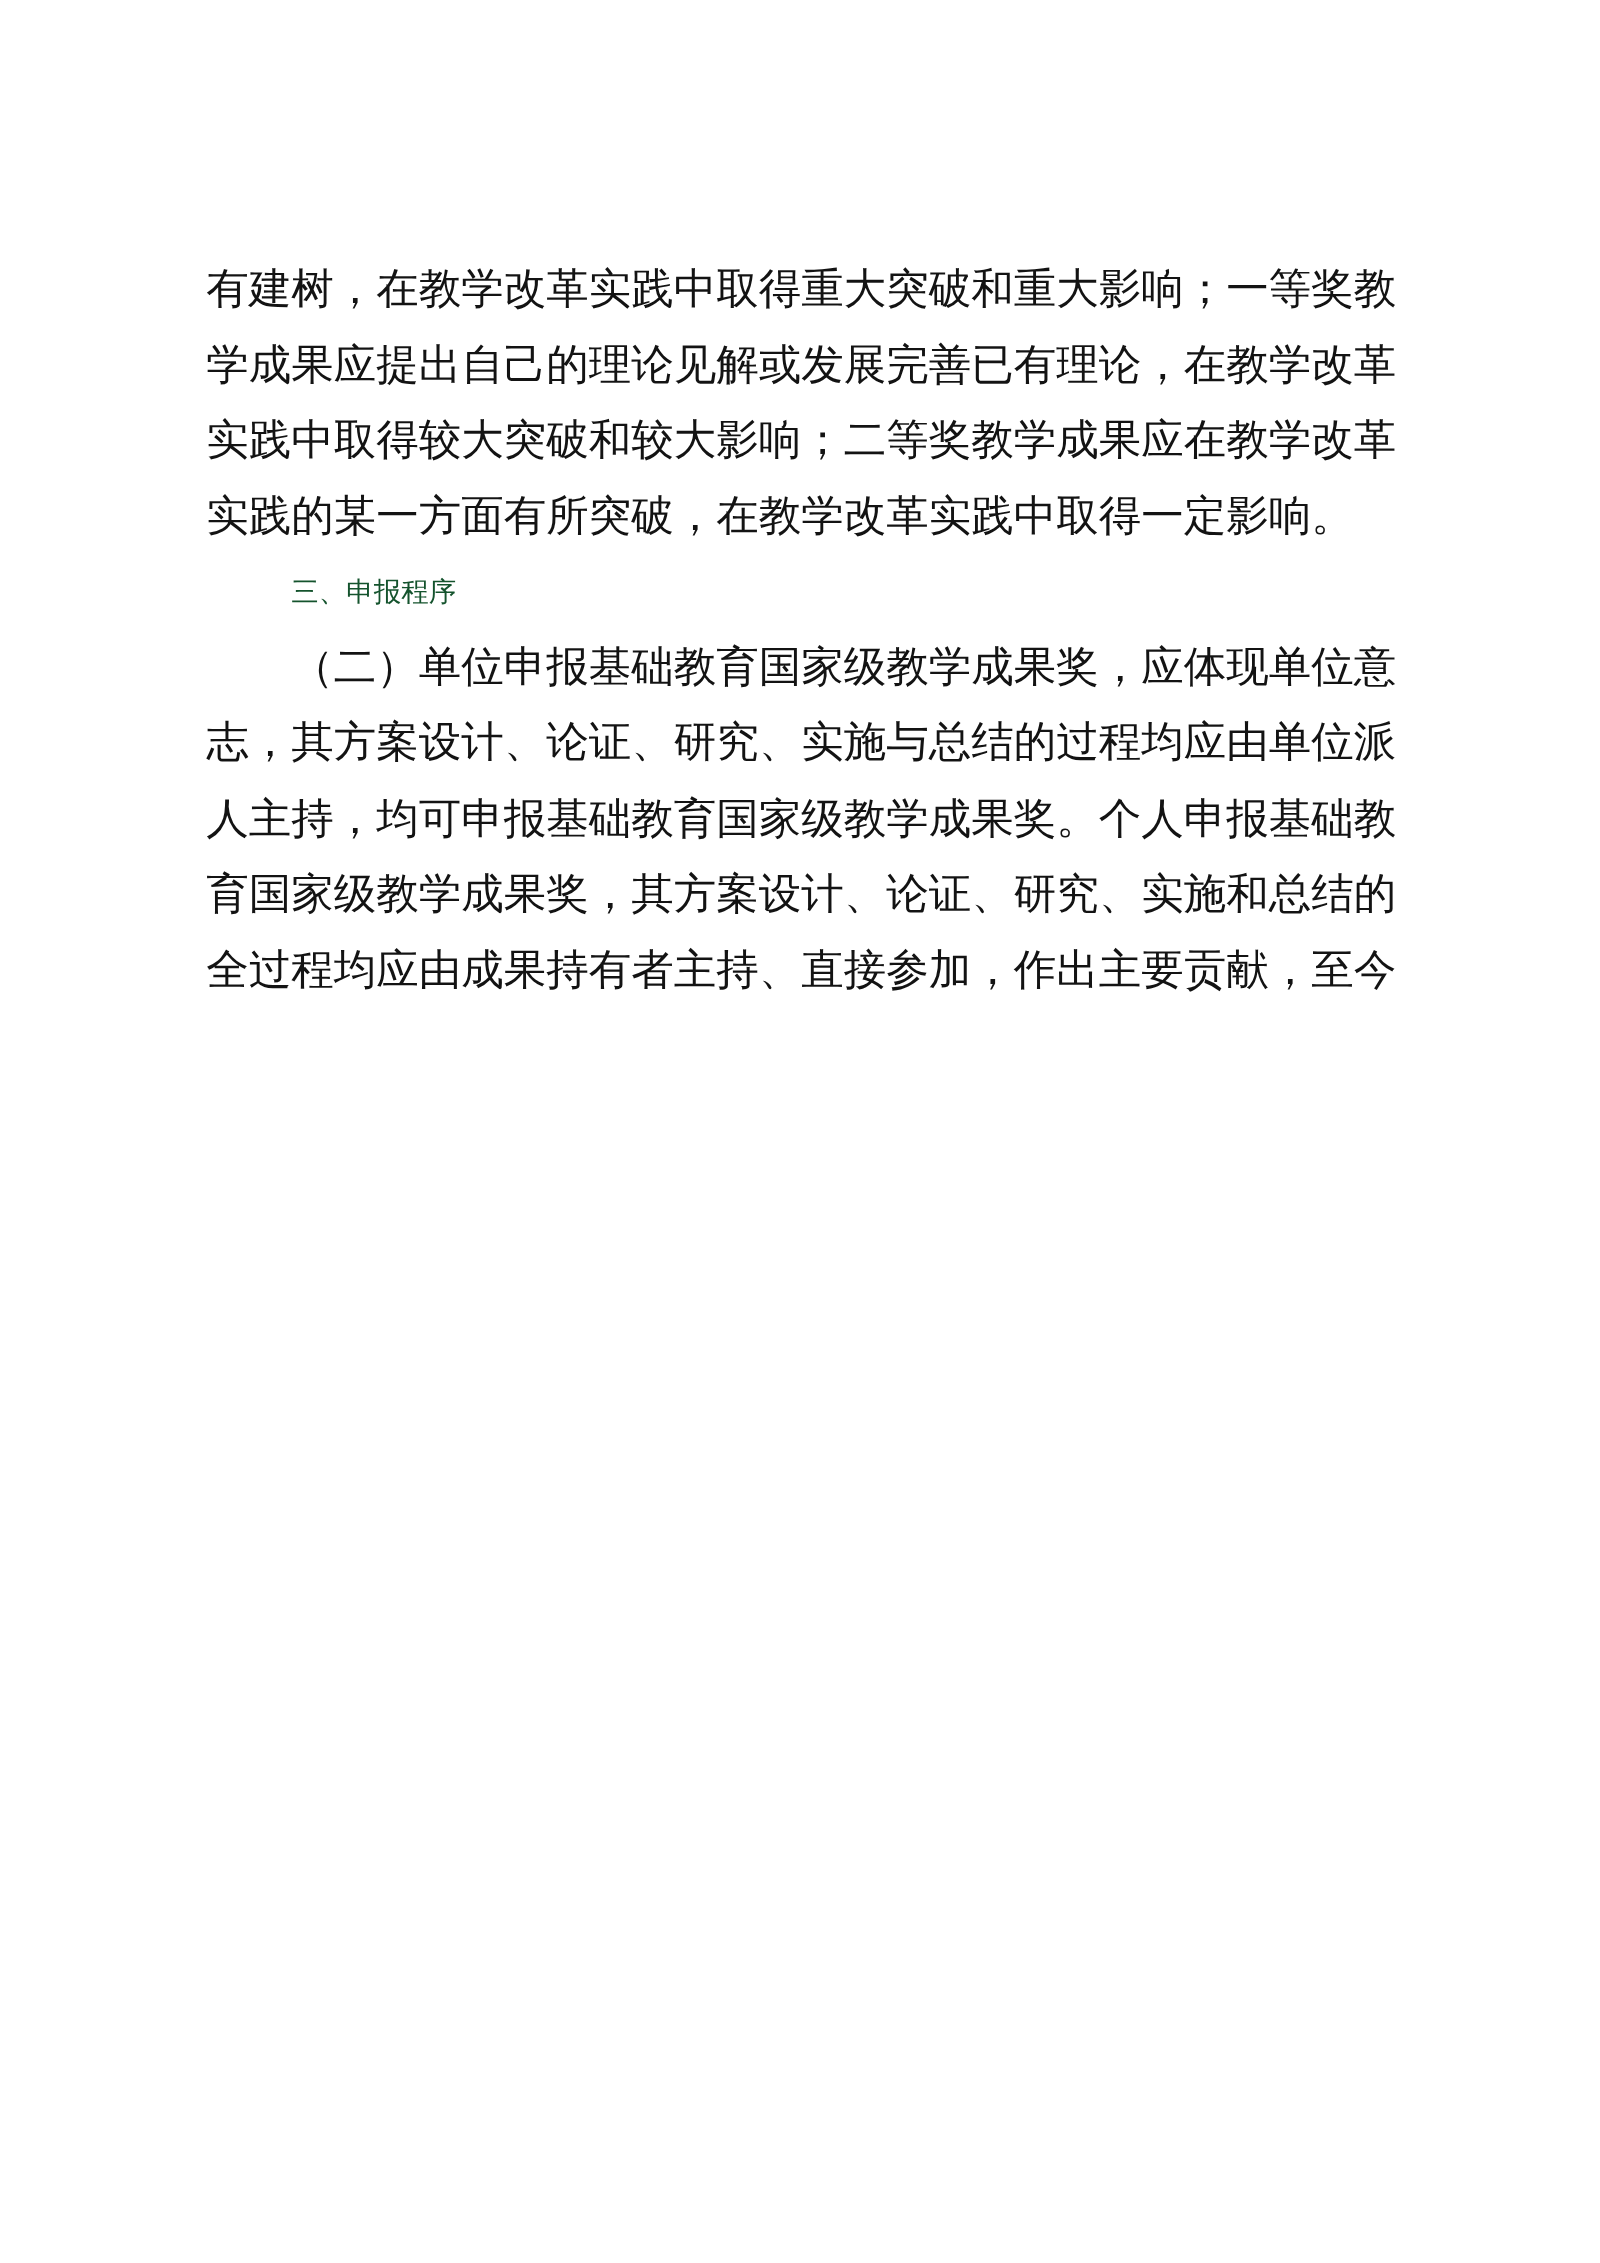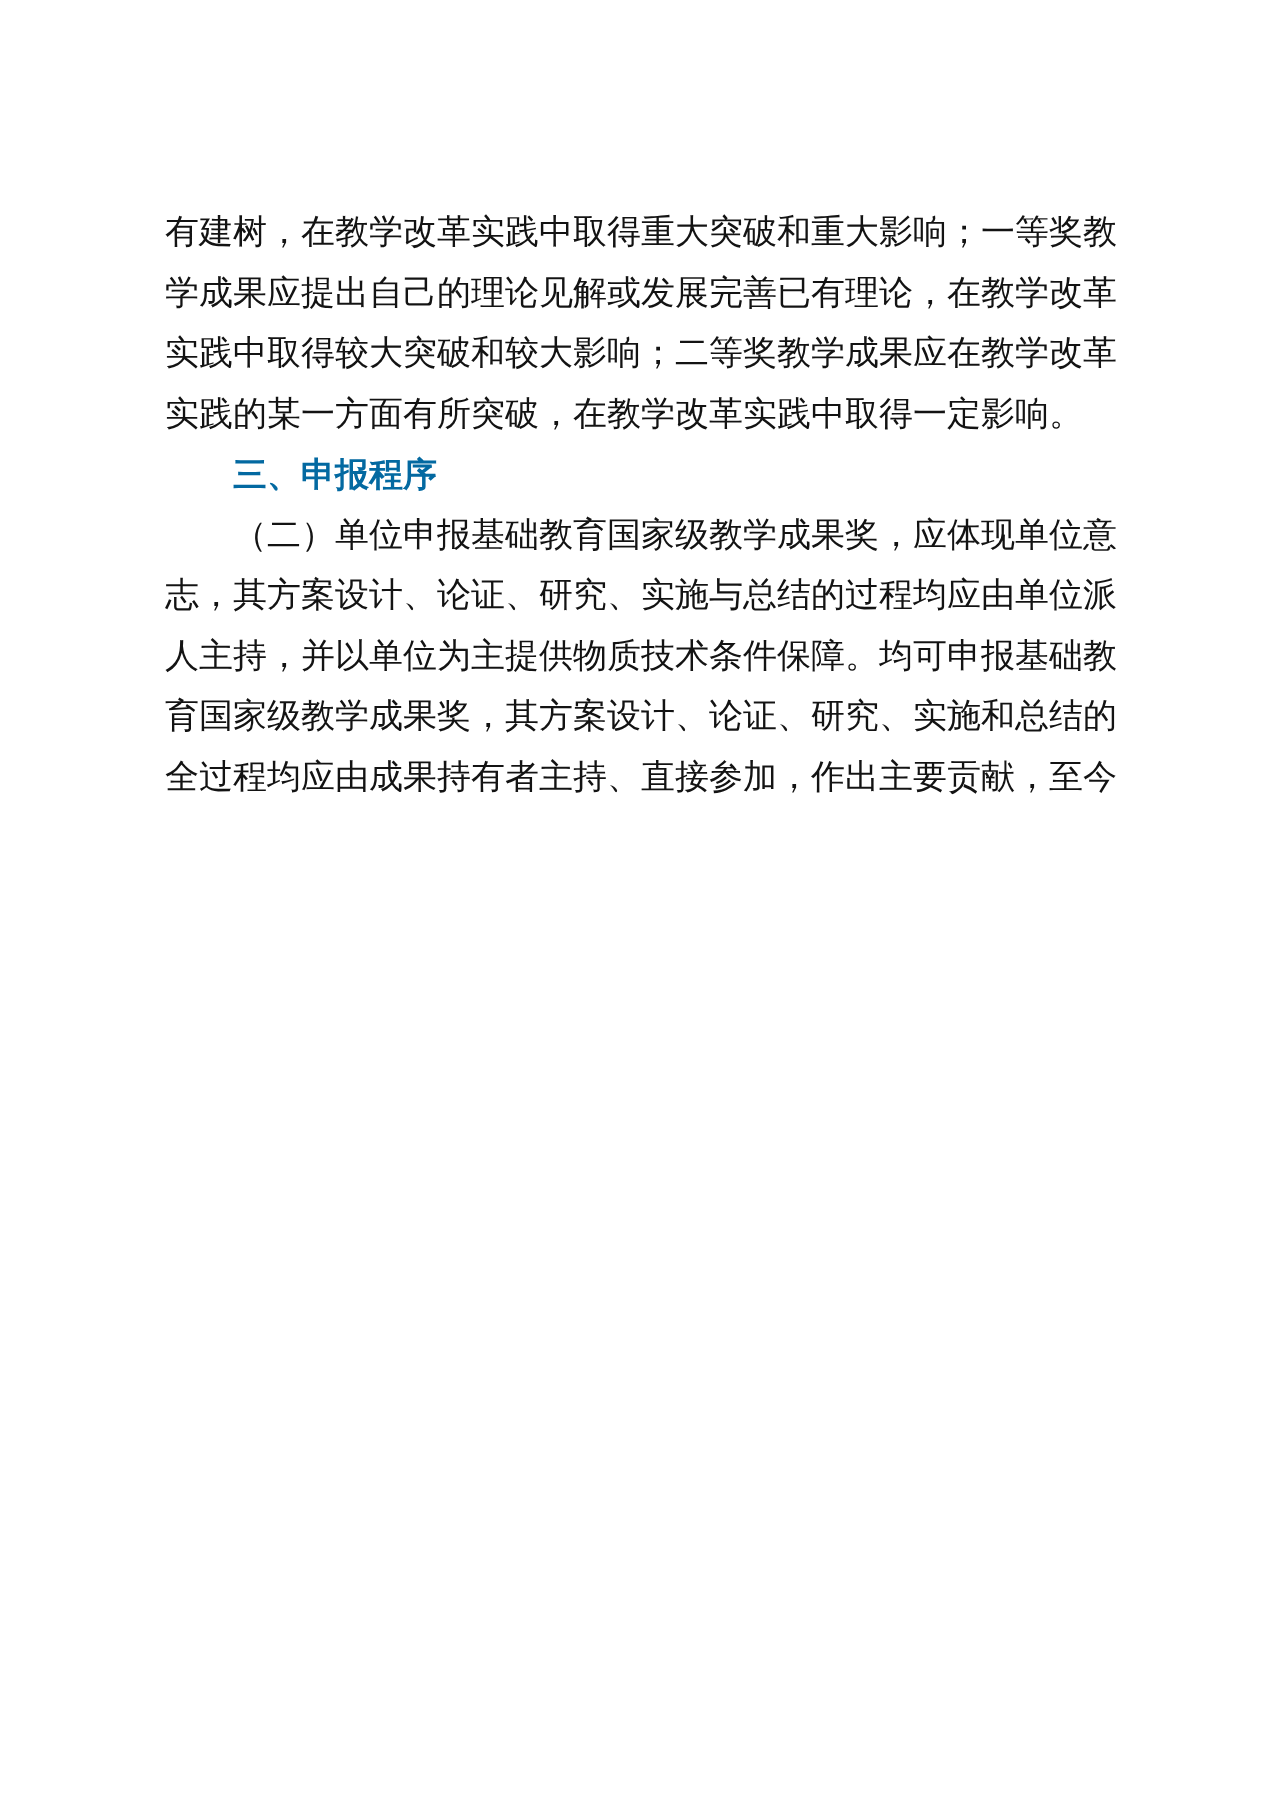--- a/index.html
+++ b/index.html
@@ -30,25 +30,25 @@
   .body-para {
     margin: 0;
     text-indent: 68px;
   }
   .body-para.no-indent {
     text-indent: 0;
   }
   .section-heading {
     margin: 0;
     font-family: "Liberation Sans", "DejaVu Sans", sans-serif;
-    font-weight: 700;
-    font-size: 34px;
+    font-weight: 400;
+    font-size: 22px;
     line-height: 60.5px;
     text-indent: 68px;
-    color: #0369a1;
+    color: #14532d;
     text-align: left;
   }
   .page-footer {
     position: absolute;
     left: 0;
     top: 1592px;
     width: 100%;
     text-align: center;
     font-family: "Liberation Serif", "DejaVu Serif", serif;
     font-weight: 700;
@@ -63,20 +63,20 @@
 <div class="page">
 
   <main class="text-block">
     <p class="body-para no-indent">有建树，在教学改革实践中取得重大突破和重大影响；一等奖教学成果应提出自己的理论见解或发展完善已有理论，在教学改革实践中取得较大突破和较大影响；二等奖教学成果应在教学改革实践的某一方面有所突破，在教学改革实践中取得一定影响。</p>
 
 
     <h2 class="section-heading">三、申报程序</h2>
 
 
 
-    <p class="body-para">（二）单位申报基础教育国家级教学成果奖，应体现单位意志，其方案设计、论证、研究、实施与总结的过程均应由单位派人主持，并以单位为主提供物质技术条件保障。均可申报基础教育国家级教学成果奖，其方案设计、论证、研究、实施和总结的全过程均应由成果持有者主持、直接参加，作出主要贡献，至今</p>
+    <p class="body-para">（二）单位申报基础教育国家级教学成果奖，应体现单位意志，其方案设计、论证、研究、实施与总结的过程均应由单位派人主持，均可申报基础教育国家级教学成果奖。个人申报基础教育国家级教学成果奖，其方案设计、论证、研究、实施和总结的全过程均应由成果持有者主持、直接参加，作出主要贡献，至今</p>
   </main>
 
   <footer class="page-footer">
     <span>— 6 —</span>
   </footer>
 
 </div>
 
 </body></html>

